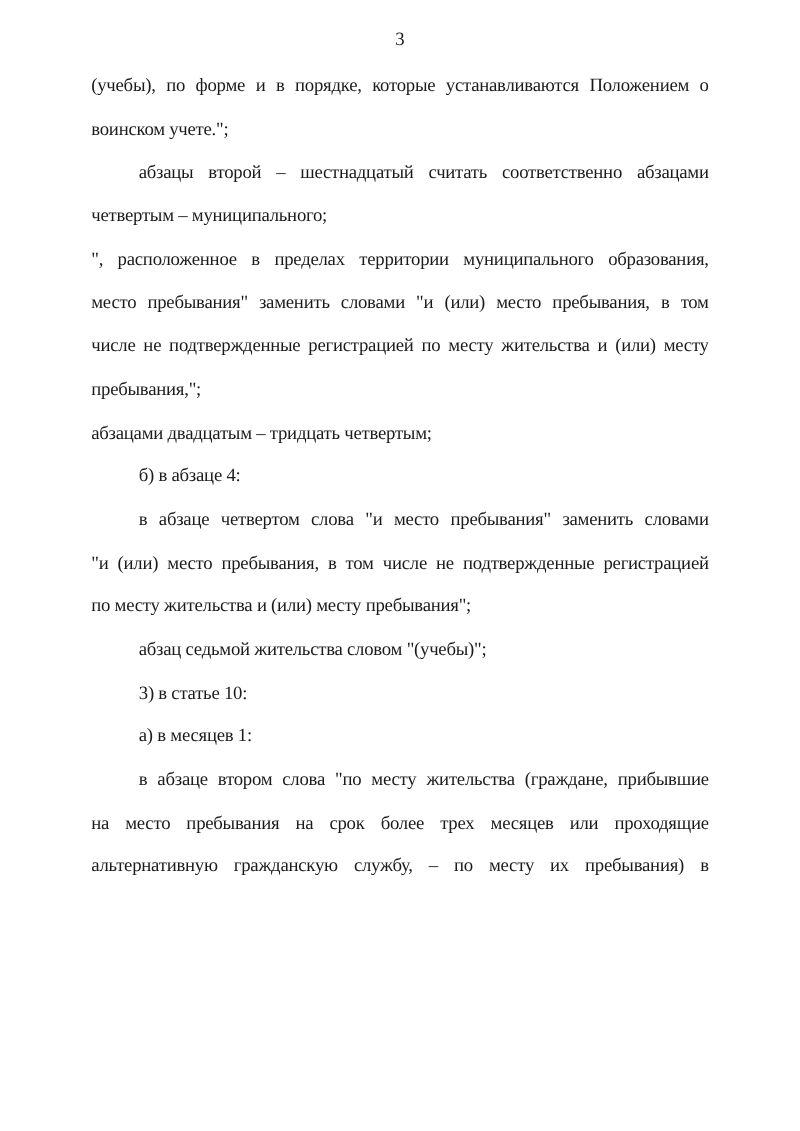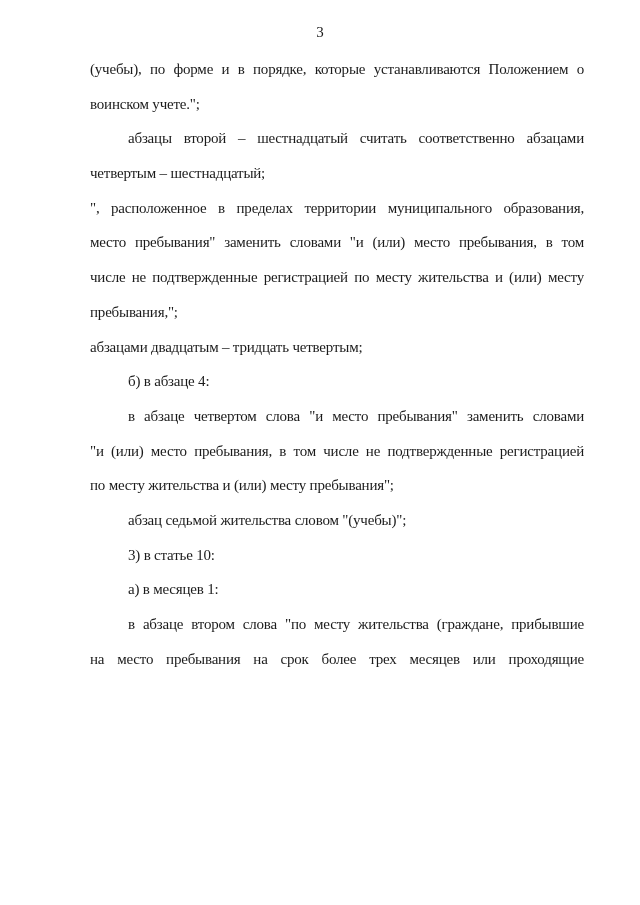--- a/index.html
+++ b/index.html
@@ -21,21 +21,21 @@
     top: 24px;
     left: 0;
     width: 100%;
     text-align: center;
     font-size: 15px;
     line-height: 16px;
   }
   .content {
     position: absolute;
     top: 52px;
-    left: 90px;
+    left: 73px;
     width: 494px;
   }
   .ln {
     height: 34.7px;
     line-height: 34.7px;
     font-size: 15px;
     letter-spacing: -0.2px;
     white-space: normal;
     overflow: hidden;
     text-align: justify;
@@ -51,29 +51,30 @@
 </style>
 </head>
 <body>
 
 <div class="page">
   <div class="page-number">3</div>
   <div class="content">
     <div class="ln">(учебы), по форме и в порядке, которые устанавливаются Положением о</div>
     <div class="ln end">воинском учете.";</div>
     <div class="ln ind">абзацы второй – шестнадцатый считать соответственно абзацами</div>
-    <div class="ln end">четвертым – шестнадцатый;</div>
+    <div class="ln end">четвертым – муниципального;</div>
     <div class="ln">", расположенное в пределах территории муниципального образования,</div>
     <div class="ln">место пребывания" заменить словами "и (или) место пребывания, в том</div>
     <div class="ln">числе не подтвержденные регистрацией по месту жительства и (или) месту</div>
     <div class="ln end">пребывания,";</div>
     <div class="ln end">абзацами двадцатым – тридцать четвертым;</div>
     <div class="ln end ind">б) в абзаце 4:</div>
     <div class="ln ind">в абзаце четвертом слова "и место пребывания" заменить словами</div>
     <div class="ln">"и (или) место пребывания, в том числе не подтвержденные регистрацией</div>
     <div class="ln end">по месту жительства и (или) месту пребывания";</div>
     <div class="ln end ind">абзац седьмой жительства словом "(учебы)";</div>
     <div class="ln end ind">3) в статье 10:</div>
     <div class="ln end ind">а) в месяцев 1:</div>
     <div class="ln ind">в абзаце втором слова "по месту жительства (граждане, прибывшие</div>
     <div class="ln">на место пребывания на срок более трех месяцев или проходящие</div>
+    <div class="ln">альтернативную гражданскую службу, – по месту их пребывания) в</div>
   </div>
 </div>
 
 </body></html>

